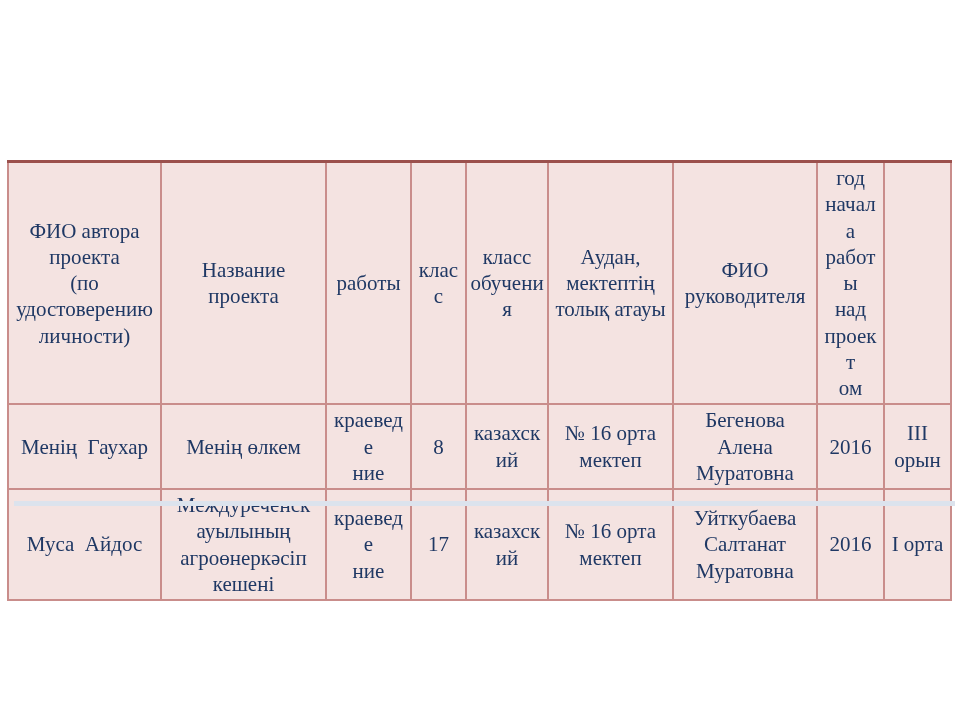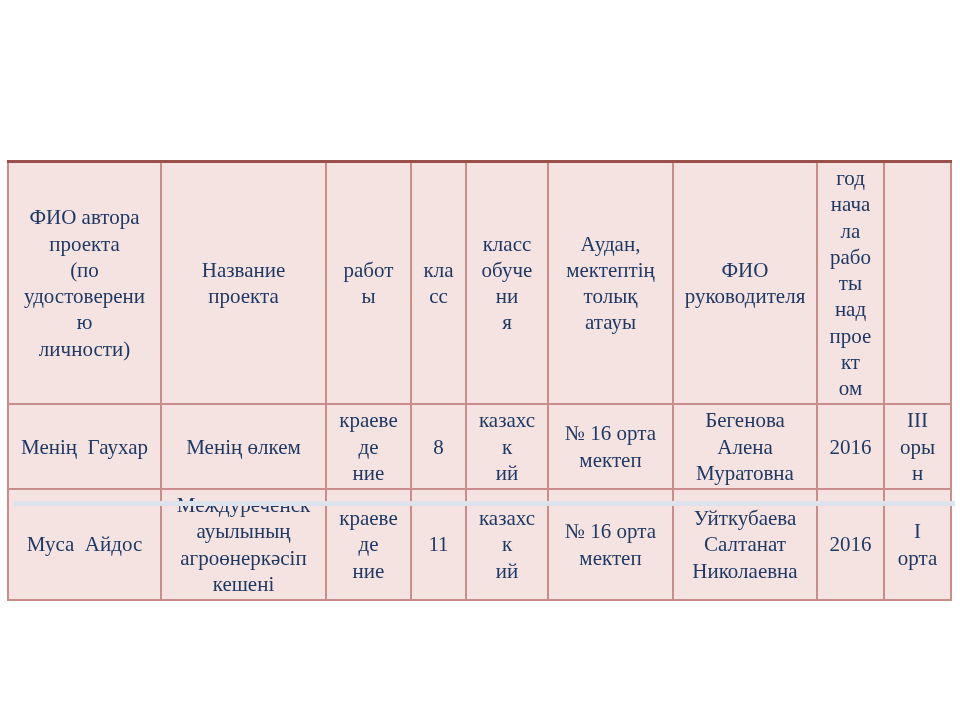--- a/index.html
+++ b/index.html
@@ -29,21 +29,21 @@
   table.results-table td {
     border: 2px solid #c98d8b;
     background: #f4e3e1;
     color: #1f3864;
     font-size: 21px;
     font-weight: normal;
     line-height: 1.25;
     text-align: center;
     vertical-align: middle;
     white-space: pre-wrap;
-    padding: 2px 10px;
+    padding: 2px 3px;
     overflow: hidden;
     word-wrap: break-word;
   }
   tr.header-row { height: 158px; }
   tr.data-row-1 { height: 75px; }
   tr.data-row-2 { height: 103px; }
   .table-shadow {
     position: absolute;
     left: 14px;
     top: 501px;
@@ -115,28 +115,28 @@
 орын</td>
       </tr>
       <tr class="data-row-2">
         <td>Муса  Айдос</td>
         <td>Междуреченск
 ауылының
 агроөнеркәсіп
 кешені</td>
         <td>краеведе
 ние</td>
-        <td>11</td>
+        <td>17</td>
         <td>казахск
 ий</td>
         <td>№ 16 орта
 мектеп</td>
         <td>Уйткубаева
 Салтанат
-Николаевна</td>
+Муратовна</td>
         <td>2016</td>
         <td>I орта</td>
       </tr>
     </tbody>
   </table>
 
   <div class="table-shadow"></div>
 
 </div>
 

